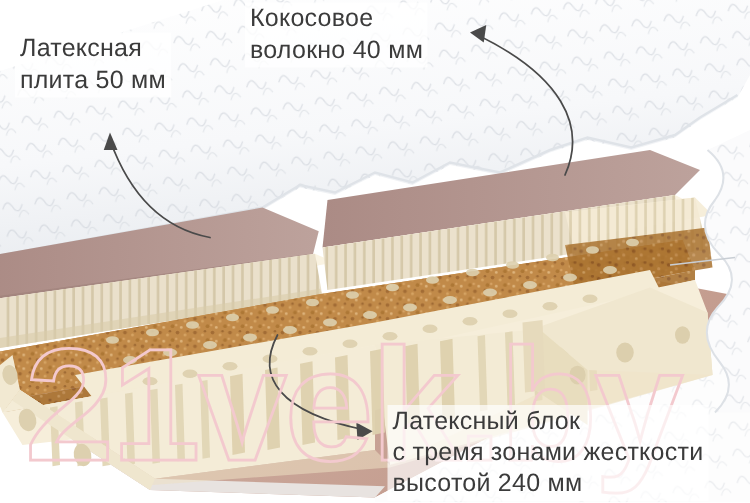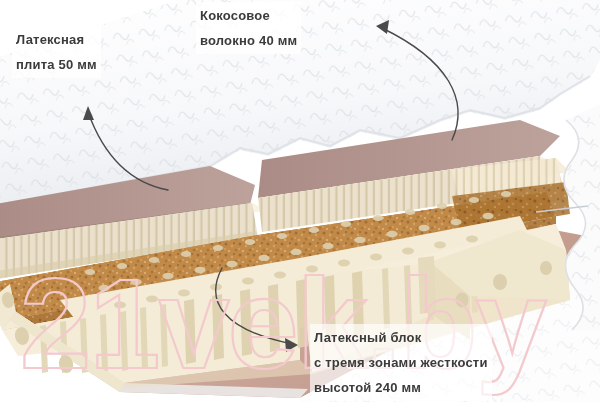--- a/index.html
+++ b/index.html
@@ -22,22 +22,22 @@
     left: 0;
     top: 0;
     width: 600px;
     height: 402px;
   }
   
   .callout {
     position: absolute;
     color: #3b3b3b;
     font-family: "Liberation Sans", sans-serif;
-    font-weight: 700;
-    font-size: 13px;
+    font-weight: 400;
+    font-size: 20px;
     line-height: 25px;
     letter-spacing: 0.2px;
     white-space: nowrap;
     background: rgba(255,255,255,0.80);
     padding: 1px 4px;
     z-index: 40;
   }
   #callout-latex-plate {
     left: 12px;
     top: 26px;

